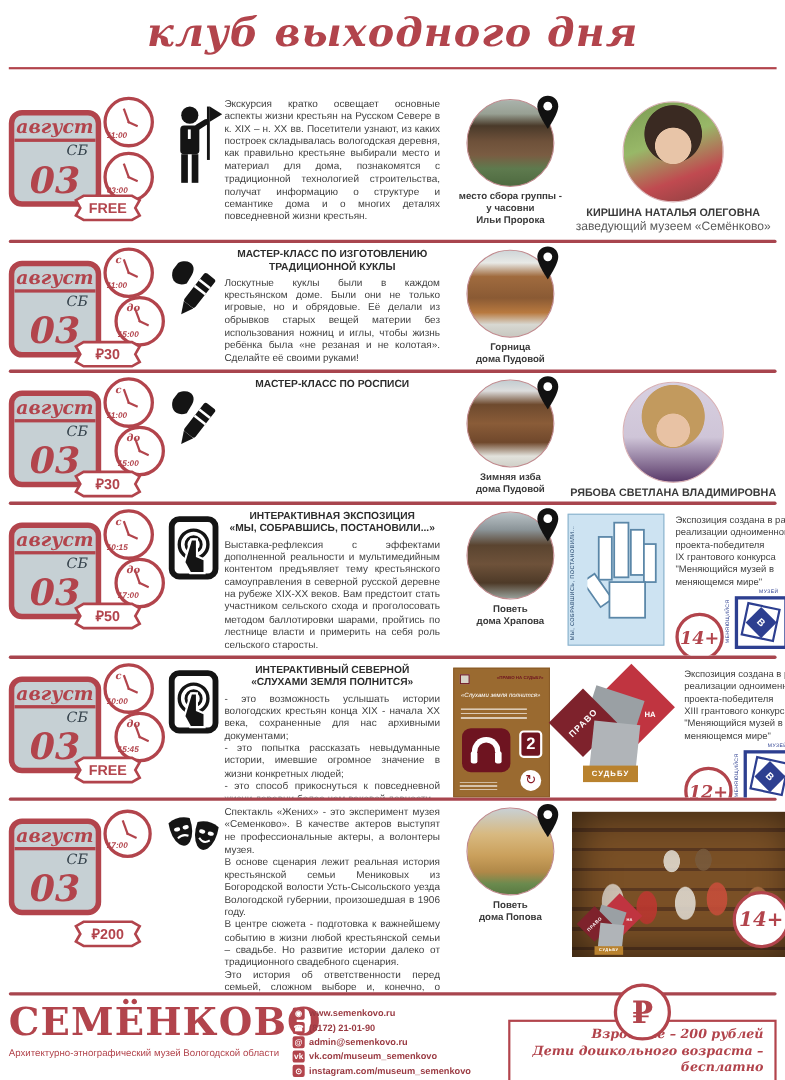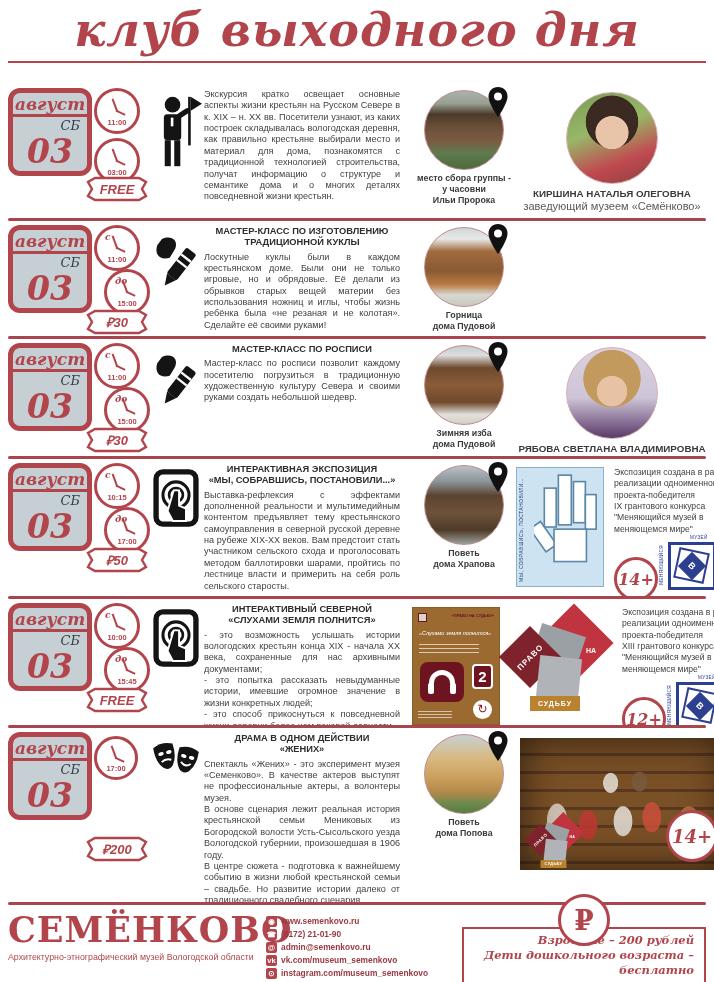--- a/index.html
+++ b/index.html
@@ -5,55 +5,55 @@
   :root{
     --red:#b2444c; --darkred:#9a3a42; --ink:#3f3f3f; --navy:#2d3f90;
   }
   *{box-sizing:border-box; margin:0; padding:0;}
   body{background:#fff; font-family:"Liberation Sans",sans-serif;}
   .page{width:714px; height:982px; margin:0 auto; background:#fff; position:relative; overflow:hidden;}
 
   
   .header{height:84px; text-align:center; padding-top:2px;}
   .header-title{font-family:"DejaVu Serif",serif; font-style:italic; font-weight:bold;
-    font-size:46px; color:var(--red); line-height:56px; letter-spacing:1px;}
+    font-size:36px; color:var(--red); line-height:56px; letter-spacing:1px;}
   .header-rule{height:2px; background:var(--red); margin:3px 8px 0;}
 
   .divider{height:3px; background:#a8454e; margin:0 8px; border-radius:2px;}
 
   
   .row{display:flex; overflow:hidden; position:relative;}
   .r1{height:134px}.r2{height:115px}.r3{height:117px}.r4{height:137px}.r5{height:126px}.r6{height:174px}
 
   .left{width:150px; flex-shrink:0; position:relative;}
-  .date-badge{position:absolute; left:8px; top:4px; width:84px; height:88px;
+  .date-badge{position:absolute; left:8px; top:16px; width:84px; height:88px;
     border:5px solid var(--red); border-radius:12px; background:#c6d0d4; overflow:hidden;}
   .db-month{height:24px; border-bottom:3px solid var(--red); font-family:"DejaVu Serif",serif;
     font-style:italic; font-weight:bold; font-size:17px; color:var(--red); text-align:center; line-height:22px;}
   .db-weekday{height:17px; text-align:right; padding-right:7px; font-family:"DejaVu Serif",serif;
     font-style:italic; font-size:13px; color:#33404a; line-height:17px;}
   .db-day{text-align:center; font-family:"DejaVu Serif",serif; font-style:italic; font-weight:bold;
     font-size:33px; color:var(--red); line-height:36px;}
 
   .clock{position:absolute; width:46px; height:46px; border:3px solid var(--red);
     border-radius:50%; background:#fff;}
   .ck1{left:94px; top:4px;}
   .stack .ck2{left:94px; top:54px;}
   .step  .ck2{left:104px; top:48px;}
   .single .ck1{left:94px; top:8px; width:44px; height:44px;}
-  .ck-time{position:absolute; bottom:4px; left:0; right:0; text-align:center;
-    font-size:7.5px; font-weight:bold; color:var(--red);}
+  .ck-time{position:absolute; bottom:4px; left:0; right:0; 
+    font-size:7.5px; font-weight:bold; font-style:italic; color:var(--red);}
   .ck-prefix{position:absolute; top:4px; left:8px; font-size:9px; font-style:italic;
     font-weight:bold; color:var(--red); font-family:"DejaVu Serif",serif;}
   .ck-hand1{position:absolute; left:48%; top:48%; width:2px; height:14px; background:var(--red);
     transform-origin:1px 1px; transform:rotate(160deg);}
   .ck-hand2{position:absolute; left:48%; top:48%; width:2px; height:10px; background:var(--red);
     transform-origin:1px 1px; transform:rotate(-65deg);}
 
-  .price-wrap{position:absolute; left:48px; width:100px; display:flex; justify-content:flex-end;font-style:italic;}
+  .price-wrap{position:absolute; left:48px; width:100px; display:flex; justify-content:center;}
   .pr1{top:92px}.prm{top:88px}.pr6{top:108px}
   .ticket path{fill:#fff; stroke:var(--red); stroke-width:2.4;}
   .ticket text{fill:var(--red); font-weight:bold; font-size:13px; font-family:"Liberation Sans",sans-serif;}
 
   .icon-col{width:52px; flex-shrink:0; display:flex; justify-content:center; padding-top:8px;}
   .icon-col svg{display:block;}
 
   .content{width:202px; flex-shrink:0; padding:5px 4px 0 2px;}
   .event-title{font-weight:bold; font-size:9.3px; color:#2d2d2d; text-align:center;
     white-space:pre-line; line-height:1.22; margin-bottom:3px;}
@@ -341,21 +341,20 @@
         <g transform="rotate(38 36 40)">
           <rect x="28" y="14" width="16" height="42" rx="3" fill="#141414"></rect>
           <path d="M29 56 L43 56 L36 70 Z" fill="#141414"></path>
           <rect x="28" y="24" width="16" height="3" fill="#fff"></rect>
           <rect x="28" y="33" width="16" height="3" fill="#fff"></rect>
         </g>
       </svg>
     </div>
     <div class="content">
       <div class="event-title">МАСТЕР-КЛАСС ПО РОСПИСИ</div>
-      <div class="event-desc">Мастер-класс по росписи позволит каждому посетителю погрузиться в традиционную художественную культуру Севера и своими руками создать небольшой шедевр.</div>
     </div>
     <div class="right">
       <div class="location-fig">
         <div class="photo photo-izba"></div>
         <svg class="pin" viewBox="0 0 24 32">
           <path d="M12 1C6.5 1 2.5 5 2.5 10.5 2.5 17.5 12 31 12 31s9.5-13.5 9.5-20.5C21.5 5 17.5 1 12 1z" fill="#111"></path>
           <circle cx="12" cy="10.5" r="4" fill="#fff"></circle>
         </svg>
         <div class="fig-caption">Зимняя изба
 дома Пудовой</div>
@@ -573,22 +572,20 @@
         </g>
         <g transform="rotate(14 58 36)">
           <path d="M42 14 Q58 6 74 14 Q76 36 66 48 Q58 56 50 48 Q40 36 42 14 Z" fill="#141414"></path>
           <ellipse cx="52" cy="26" rx="4.5" ry="3" fill="#fff"></ellipse>
           <ellipse cx="65" cy="26" rx="4.5" ry="3" fill="#fff"></ellipse>
           <path d="M50 36 Q58 44 66 36" stroke="#fff" stroke-width="3" fill="none"></path>
         </g>
       </svg>
     </div>
     <div class="content">
-      <div class="event-title">ДРАМА В ОДНОМ ДЕЙСТВИИ
-«ЖЕНИХ»</div>
       <div class="event-desc">Спектакль «Жених» - это эксперимент музея «Семенково». В качестве актеров выступят не профессиональные актеры, а волонтеры музея.
 В основе сценария лежит реальная история крестьянской семьи Мениковых из Богородской волости Усть-Сысольского уезда Вологодской губернии, произошедшая в 1906 году.
 В центре сюжета - подготовка к важнейшему событию в жизни любой крестьянской семьи – свадьбе. Но развитие истории далеко от традиционного свадебного сценария.
 Это история об ответственности перед семьей, сложном выборе и, конечно, о любви.</div>
     </div>
     <div class="right">
       <div class="location-fig">
         <div class="photo photo-popova"></div>
         <svg class="pin" viewBox="0 0 24 32">
           <path d="M12 1C6.5 1 2.5 5 2.5 10.5 2.5 17.5 12 31 12 31s9.5-13.5 9.5-20.5C21.5 5 17.5 1 12 1z" fill="#111"></path>

